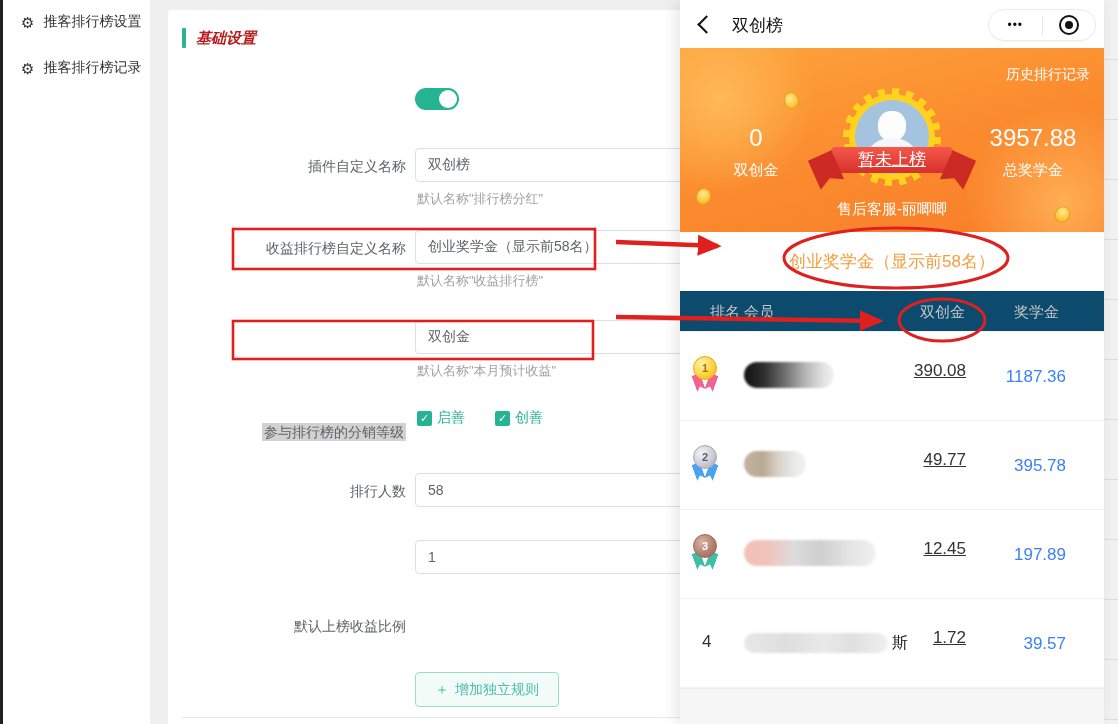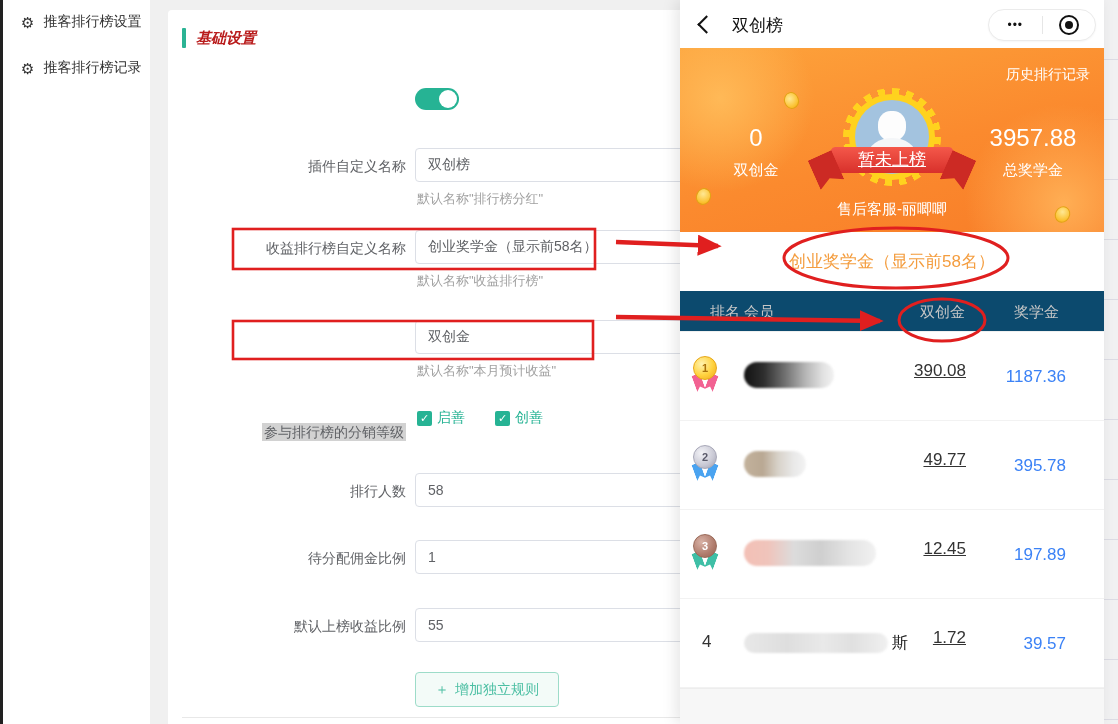--- a/index.html
+++ b/index.html
@@ -170,25 +170,23 @@
       </span>
       <span class="chk">
         <span class="box">✓</span>
         <span class="lbl">创善</span>
       </span>
     </div>
 
     <div class="f-label lab-f4">排行人数</div>
     <input class="f-input inp-f4" value="58" style="">
 
-    <div class="f-label lab-f5">待分配佣金比例</div>
     <input class="f-input inp-f5" value="1" style="">
 
     <div class="f-label lab-f6">默认上榜收益比例</div>
-    <input class="f-input inp-f6" value="55" style="">
 
     <button class="add-rule">
       <span class="plus">＋</span>
       <span>增加独立规则</span>
     </button>
     <div class="form-divider"></div>
   </div>
 
   <div class="right-strip"></div>
 

